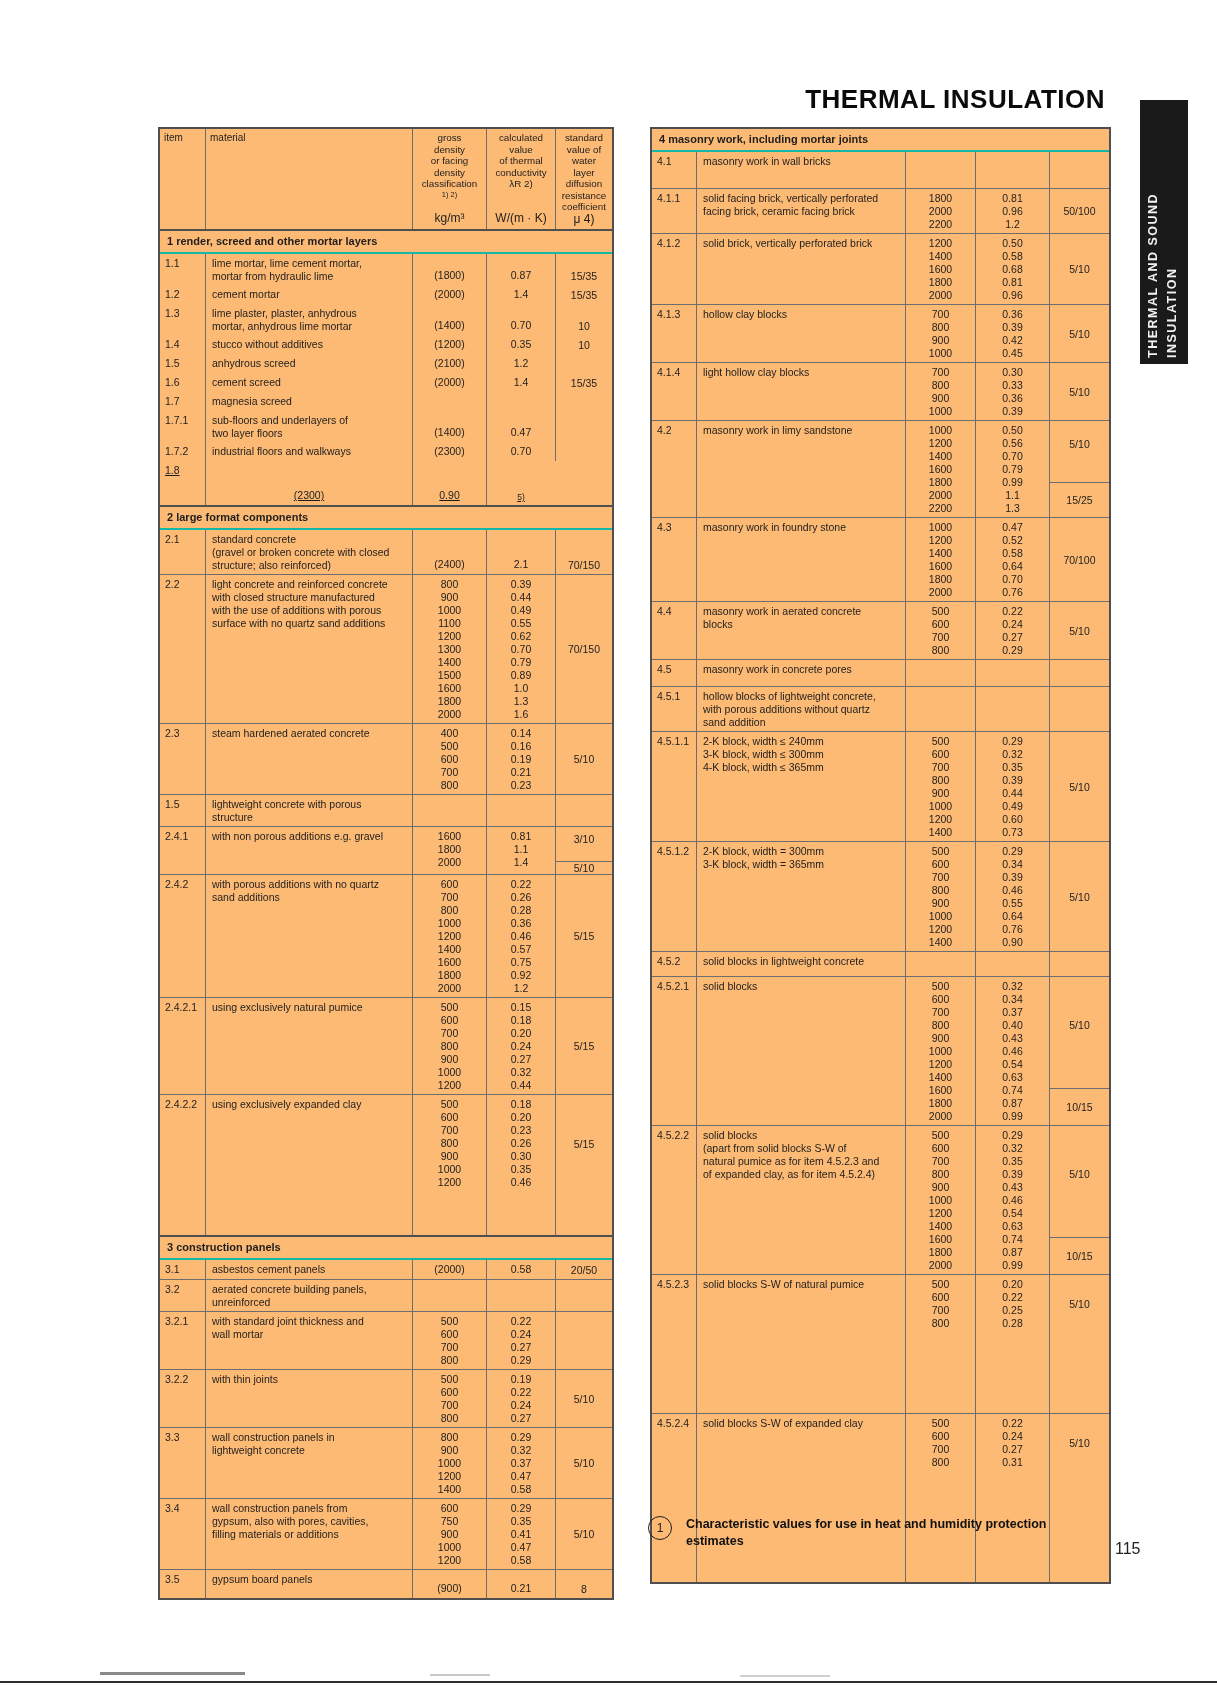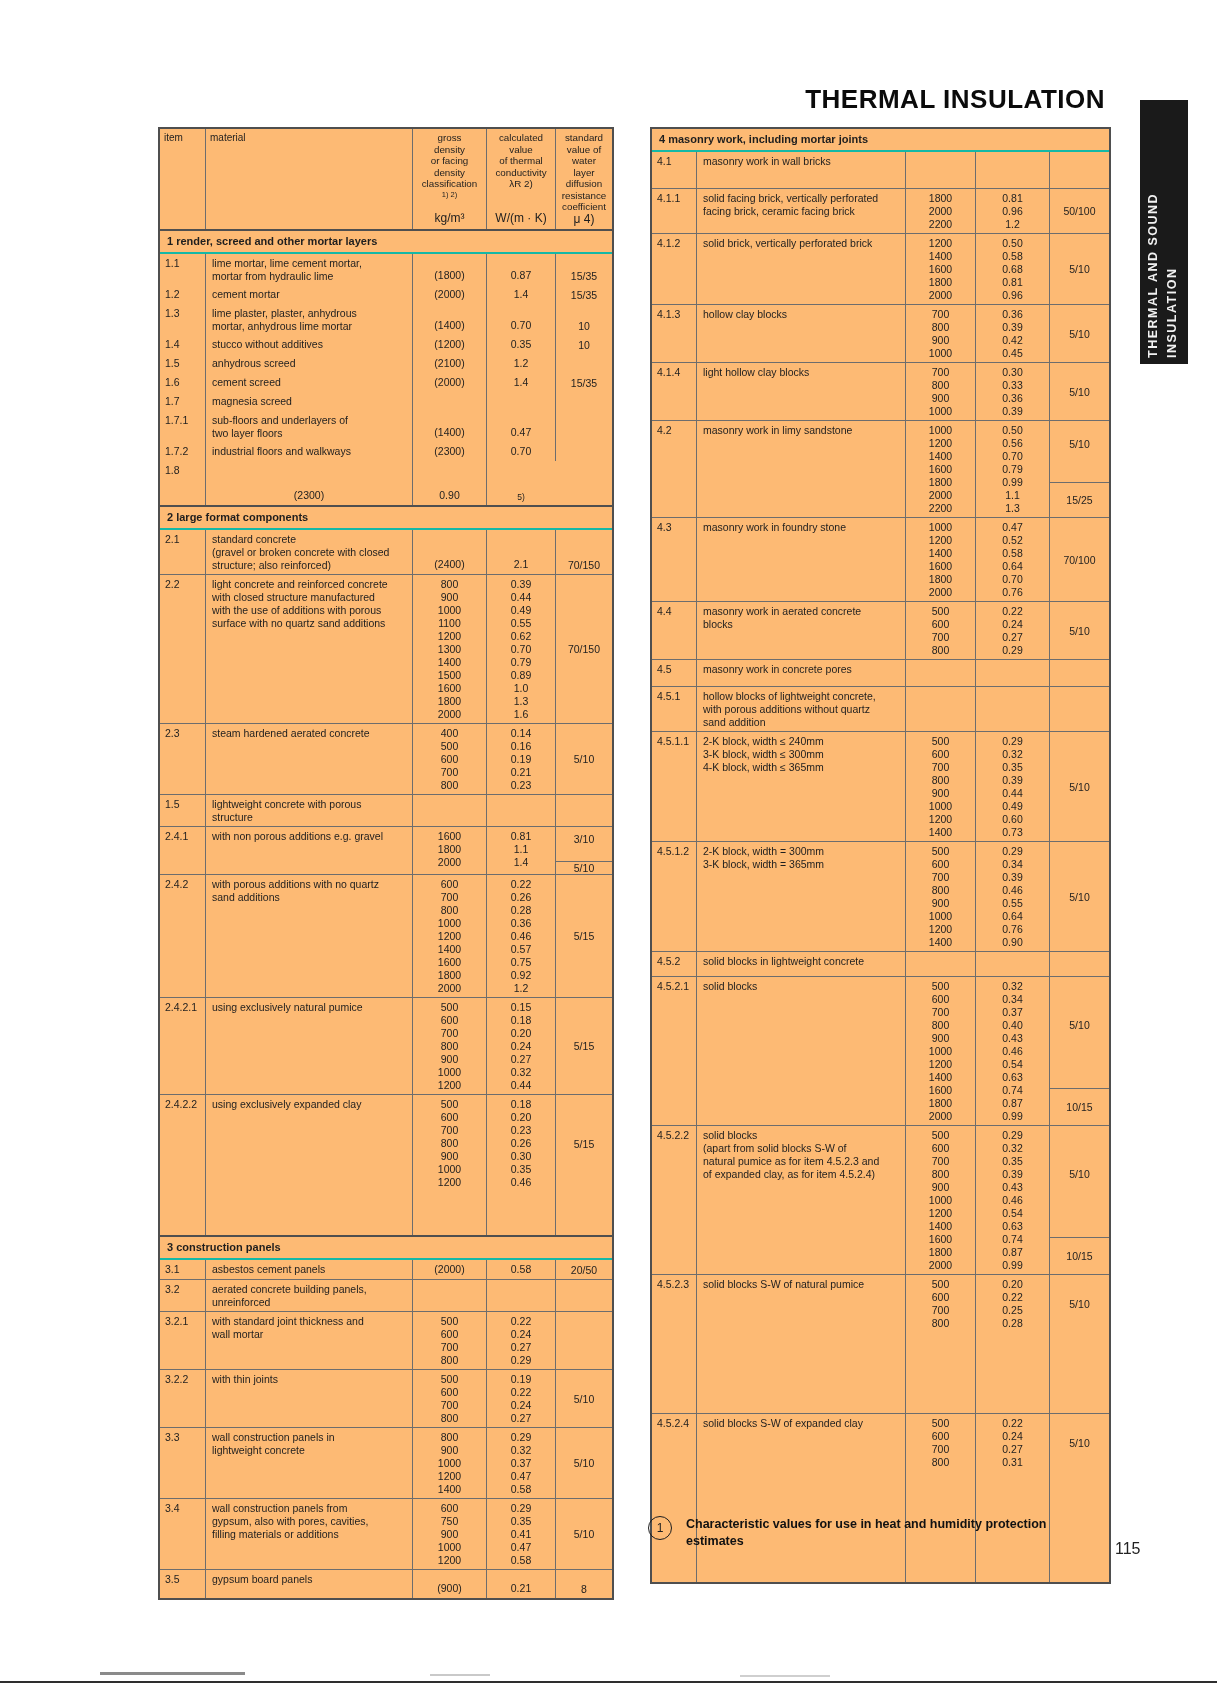--- a/index.html
+++ b/index.html
@@ -268,21 +268,21 @@
           <div class="c num">
             <div class="ln">(2300)</div>
           </div>
           <div class="c num">
             <div class="ln">0.70</div>
           </div>
           <div class="c mu">
             <div class="mu-wrap"></div>
           </div>
         </div>
-        <div class="trow row flat vb" style="min-height: 44px;">
+        <div class="trow row flat vb" style="min-height: 44px; text-decoration: underline;">
           <div class="c item">
             <div class="ln">1.8</div>
           </div>
           <div class="c num">
             <div class="ln">(2300)</div>
           </div>
           <div class="c num">
             <div class="ln">0.90</div>
           </div>
           <div class="c mu">

